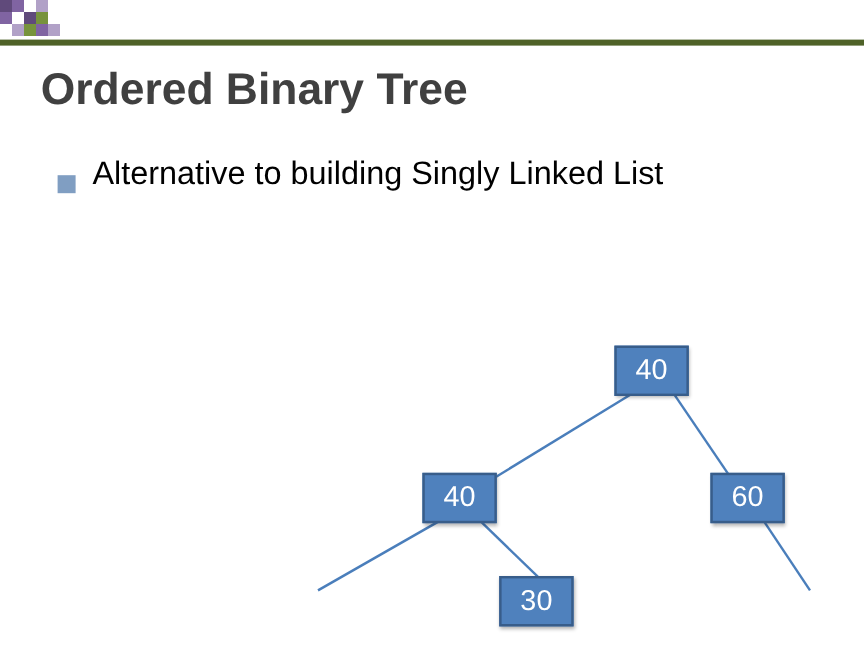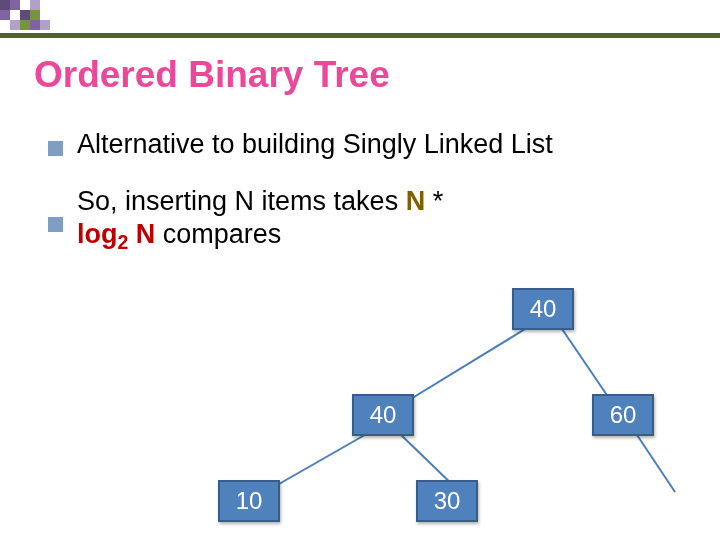--- a/index.html
+++ b/index.html
@@ -10,32 +10,32 @@
   .deco { position: absolute; top: 0; left: 0; width: 720px; height: 40px; }
   .sq { position: absolute; width: 10px; height: 10px; }
   .bar { position: absolute; height: 5px; left: 0; right: 0; }
 
   .title {
     position: absolute;
     left: 34px;
     top: 54px;
     font-size: 37px;
     font-weight: bold;
-    color: #ec4899;
+    color: #404040;
   }
 
   .bullets {
     position: absolute;
     left: 48px;
     top: 128px;
     width: 640px;
   }
   .bullet {
     display: flex;
-    align-items: center;
+    align-items: flex-end;
     margin-bottom: 24px;
     font-size: 27px;
     color: #000;
   }
   .bullet .marker {
     flex: 0 0 auto;
     width: 15px;
     height: 15px;
     background: #809ec2;
     margin-top: 9px;
@@ -86,36 +86,29 @@
 
   <div class="bullets">
 
     <div class="bullet">
       <span class="marker"></span>
       <span class="text">Alternative to building Singly Linked List</span>
     </div>
 
 
 
-    <div class="bullet" style="width:420px">
-      <span class="marker"></span>
-      <span class="text">
-        <span>So, inserting N items takes </span><span class="Nr">N</span><span> * </span><span class="lg"><span>log</span><span class="sub">2</span><span> N</span></span><span> compares</span>
-      </span>
-    </div>
 
   </div>
 
   <svg width="720" height="540" style="position:absolute;left:0;top:0;pointer-events:none">
     <line class="edge" x1="530" y1="326" x2="396" y2="408"></line>
     <line class="edge" x1="560" y1="326" x2="615" y2="407"></line>
     <line class="edge" x1="370" y1="432" x2="265" y2="492"></line>
     <line class="edge" x1="398" y1="432" x2="460" y2="492"></line>
     <line class="edge" x1="635" y1="432" x2="675" y2="492"></line>
   </svg>
 
   <div class="node" style="left:512px;top:288px">40</div>
   <div class="node" style="left:352px;top:394px">40</div>
   <div class="node" style="left:592px;top:394px">60</div>
-  <div class="node" style="left:218px;top:480px">10</div>
   <div class="node" style="left:416px;top:480px">30</div>
 
 </div>
 
 </body></html>

